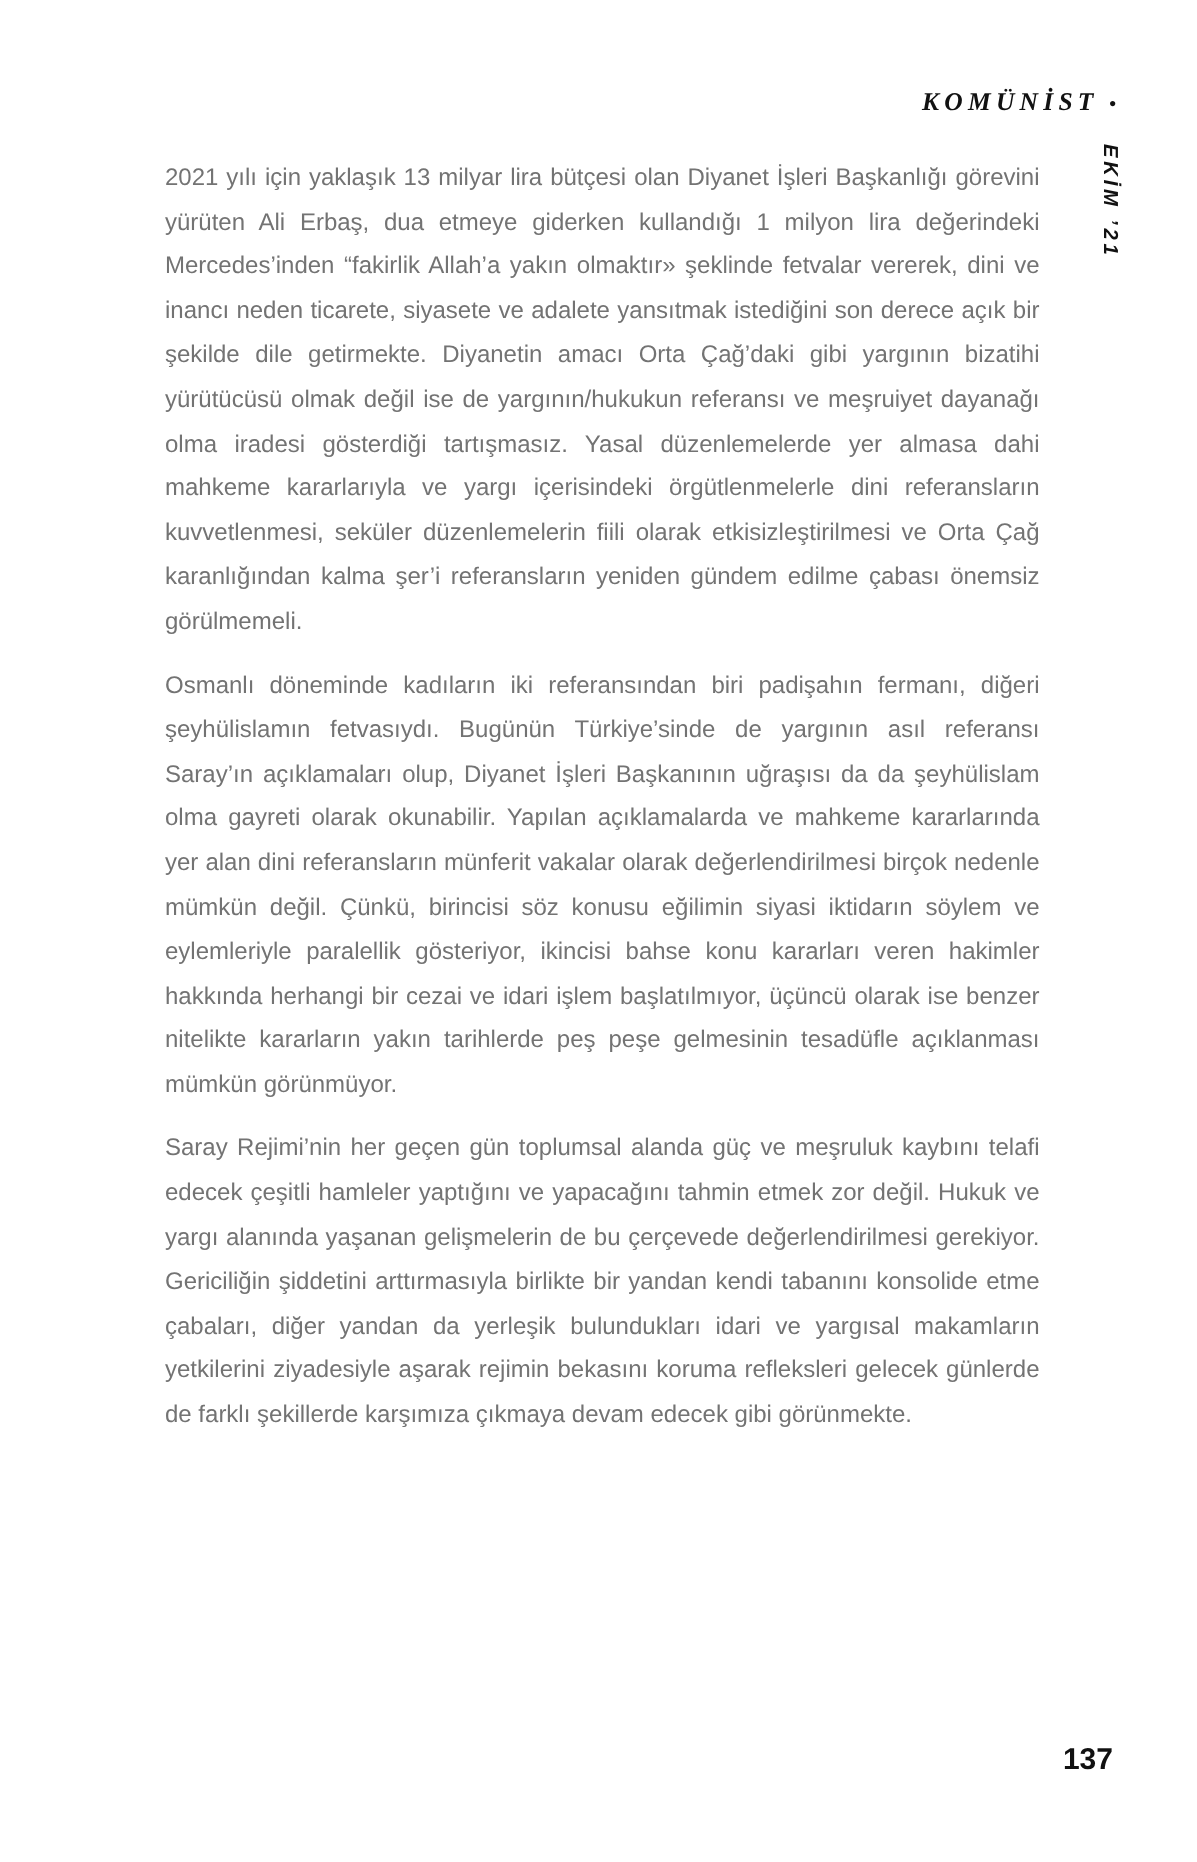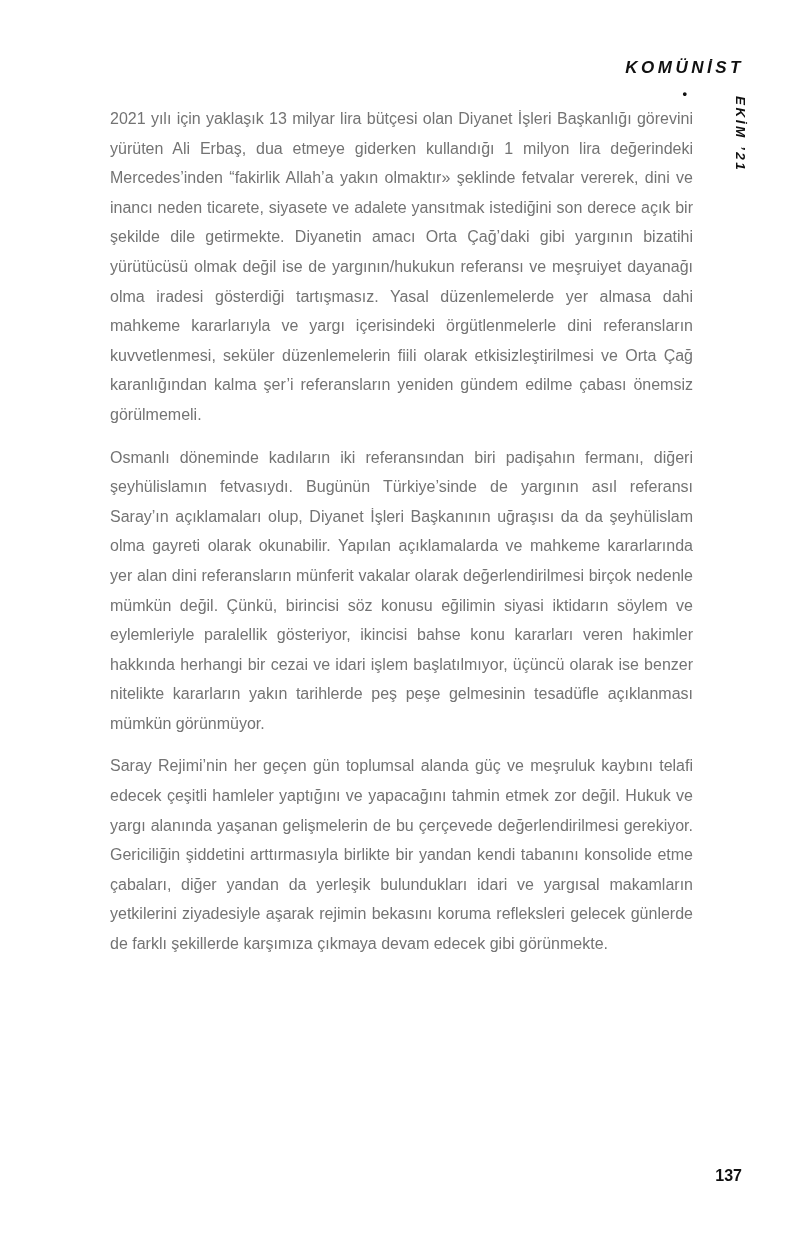--- a/index.html
+++ b/index.html
@@ -16,31 +16,30 @@
     background: #ffffff;
     color: #1b1b1b;
     overflow: hidden;
   }
 
   
   .running-head {
     position: absolute;
     top: 58px;
     right: 54px;
-    font-family: Liberation Sans, sans-serif;
+    font-family: Liberation Serif, serif;
     font-weight: 700;
     font-style: italic;
     font-size: 17px;
     letter-spacing: 3.5px;
     color: #111;
     white-space: nowrap;
     display: flex;
     align-items: center;
     gap: 7px;
-    flex-direction: column;
   }
   .running-head .bullet {
     font-style: normal;
     font-size: 13px;
     letter-spacing: 0;
     transform: translateY(1px);
   }
 
   
   .issue-label {
@@ -78,21 +77,21 @@
     margin-bottom: 16px;
   }
 
   
   .page-number {
     position: absolute;
     right: 56px;
     bottom: 56px;
     font-family: "Liberation Sans", sans-serif;
     font-weight: 700;
-    font-size: 16px;
+    font-size: 20px;
     color: #111;
   }
 </style>
 </head>
 <body>
 
 <div class="page">
 
   <div class="running-head">
     <span>KOMÜNİST</span>

